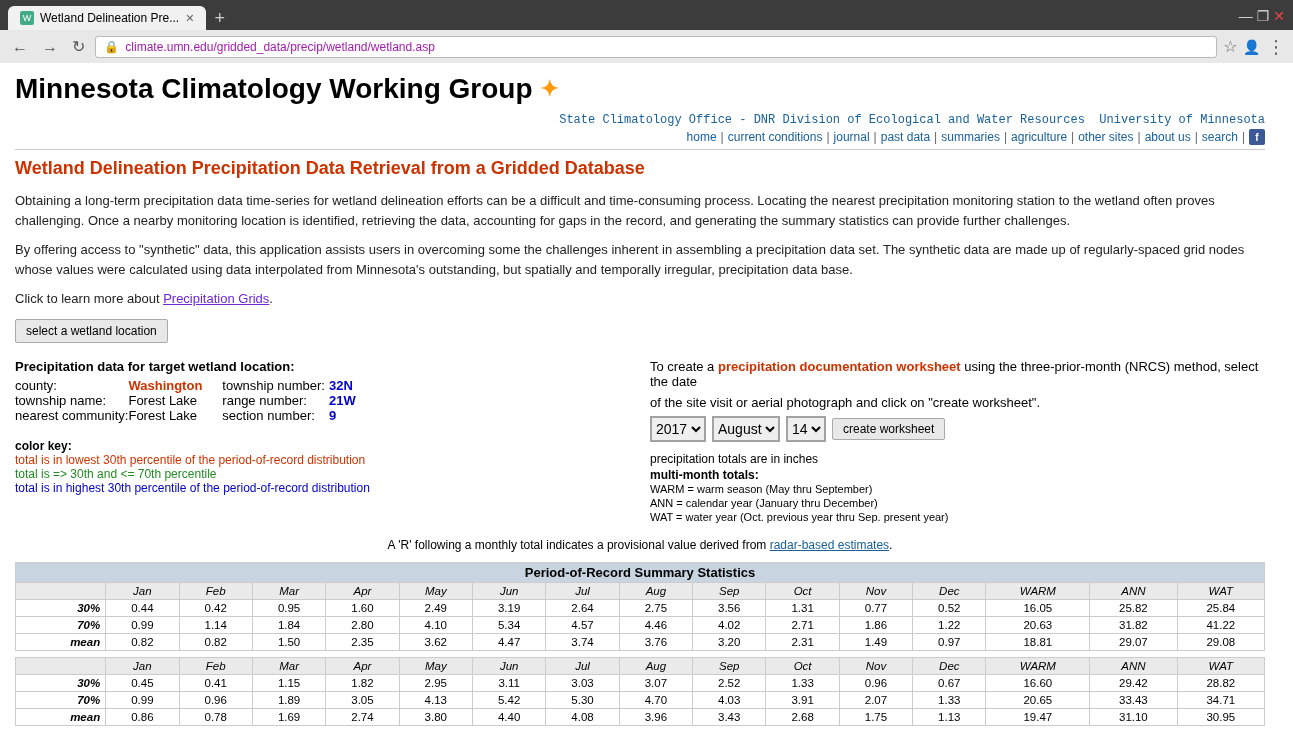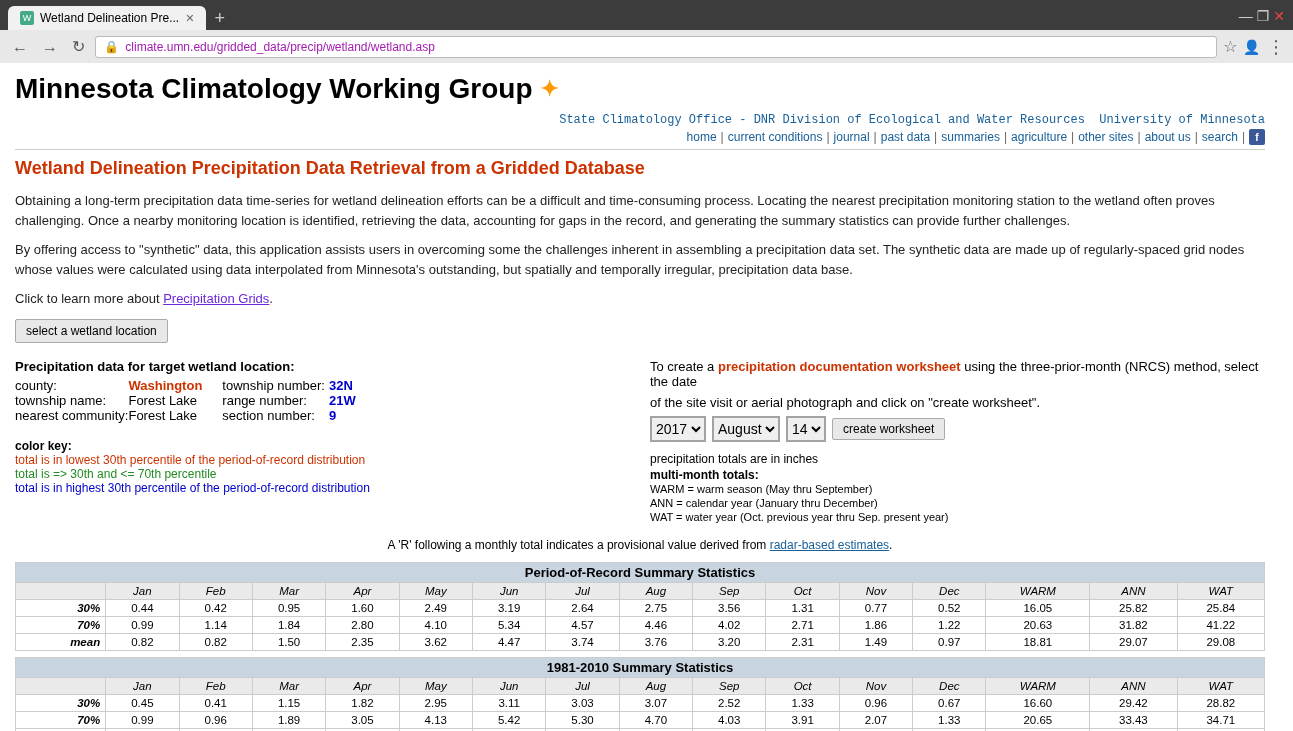--- a/index.html
+++ b/index.html
@@ -311,23 +311,20 @@
               <td>29.07</td>
               <td>29.08</td>
             </tr>
           </tbody>
       </table>
     </div>
 
     <div class="table-section" style="margin-top:6px;">
       <table class="data-table">
         <thead>
-          <tr>
-            <th colspan="16" class="section-header" style="background:#c8d4e0;font-size:13px;">1981-2010 Summary Statistics</th>
-          </tr>
           <tr class="col-header">
             <th></th>
             <th>Jan</th>
               <th>Feb</th>
               <th>Mar</th>
               <th>Apr</th>
             <th>May</th>
               <th>Jun</th>
               <th>Jul</th>
               <th>Aug</th>

